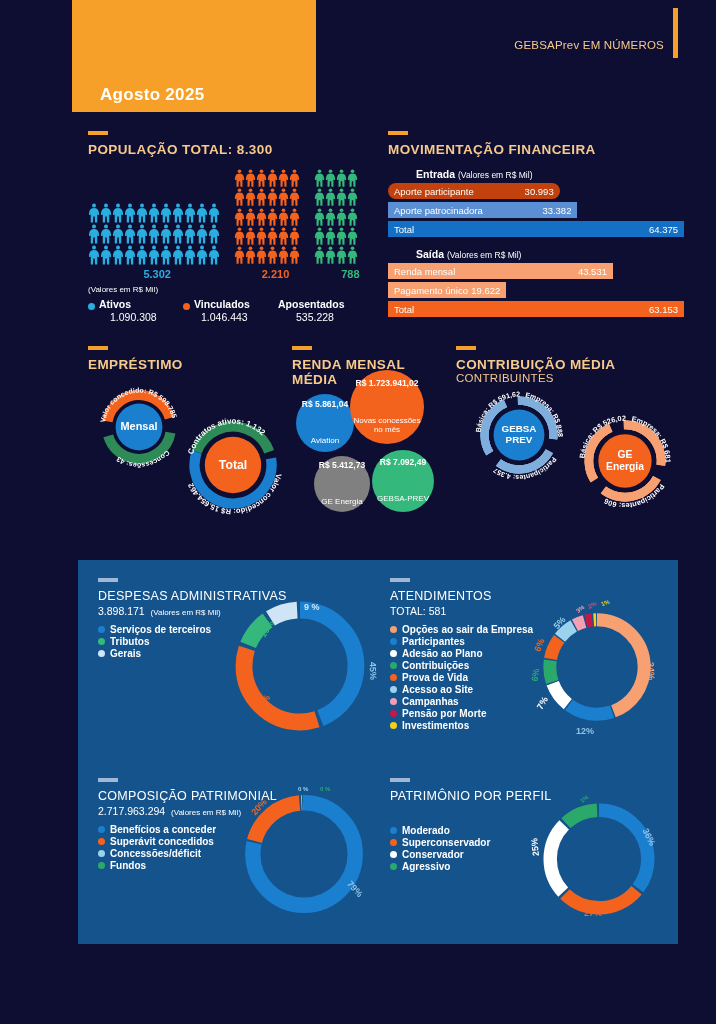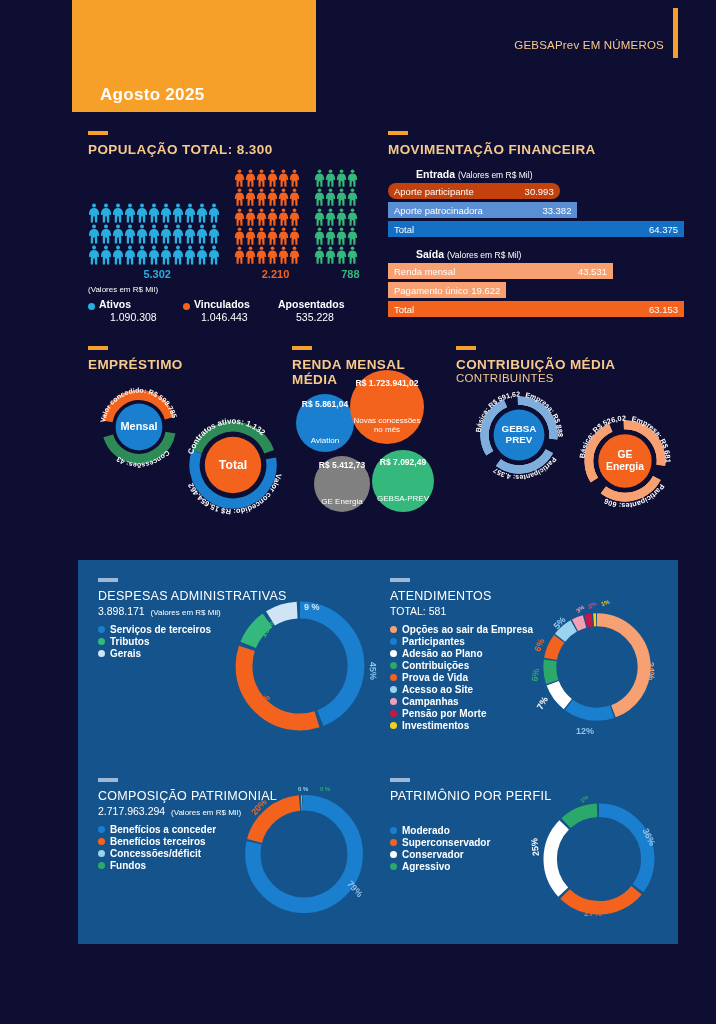--- a/index.html
+++ b/index.html
@@ -714,21 +714,21 @@
         <b style="font-weight:normal">2.717.963.294</b>
         &nbsp;<span>(Valores em R$ Mil)</span>
       </div>
       <div class="p-leg" id="leg2">
           <div class="li">
        <span class="dot" style="background:#1B7FD0"></span>
        <span class="t">Benefícios a conceder</span>
      </div>
           <div class="li">
        <span class="dot" style="background:#F4631E"></span>
-       <span class="t">Benefícios terceiros</span>
+       <span class="t">Superávit concedidos</span>
      </div>
           <div class="li">
        <span class="dot" style="background:#9BD3EE"></span>
        <span class="t">Concessões/déficit</span>
      </div>
           <div class="li">
        <span class="dot" style="background:#2AA96A"></span>
        <span class="t">Fundos</span>
      </div>
         </div>

